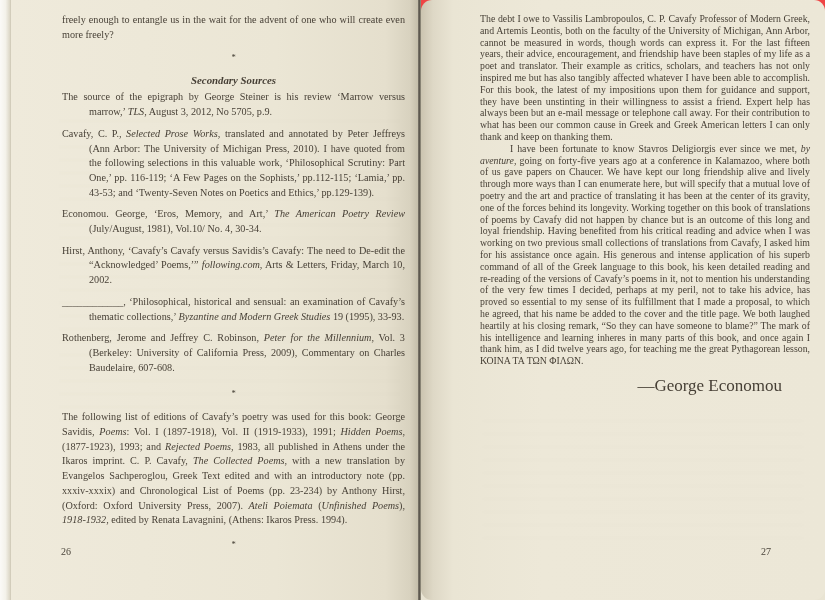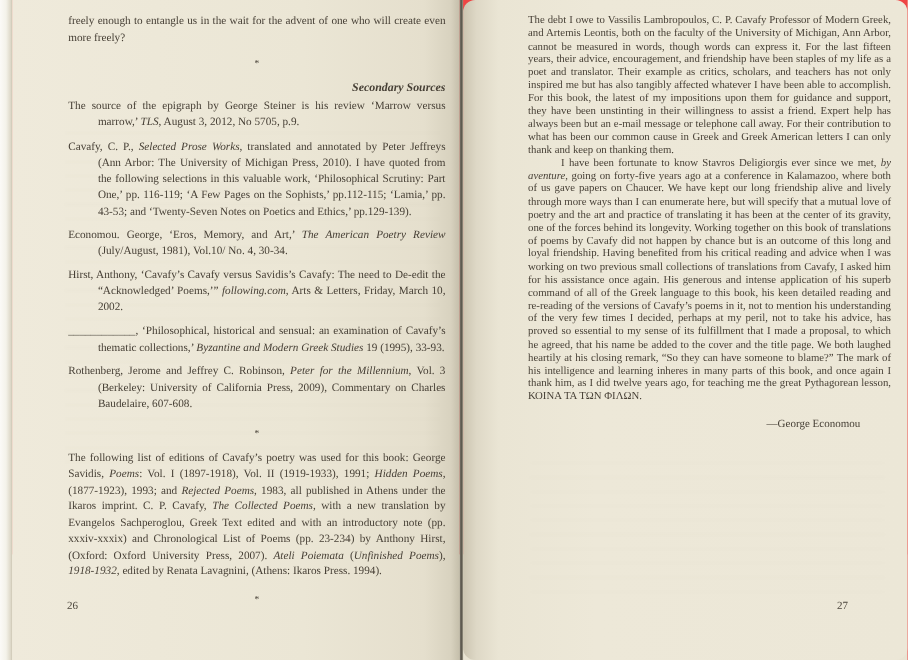--- a/index.html
+++ b/index.html
@@ -40,31 +40,31 @@
     filter:blur(1.6px); opacity:.11;
   }
   .ghost.gl { top:120px; left:48px; right:18px; height:310px; }
   .ghost.gr { top:420px; left:60px; right:20px; height:120px; opacity:.07; }
 
   .sep { text-align:center; font-size:8.5px; line-height:9px; color:#3d372e; letter-spacing:0; }
   .sep.s1 { margin:11px 0 11px; }
   .sep.s2 { margin:14px 0 12px; }
   .sep.s3 { margin:12px 0 0; }
 
-  .heading { font-style:italic; font-weight:bold; font-size:10.8px; line-height:15px; margin-bottom:2px; text-align:right; }
+  .heading { font-style:italic; font-weight:bold; font-size:10.8px; line-height:15px; margin-bottom:2px; text-align:center; }
 
   .entries p.entry { margin-top:7px; padding-left:27px; text-indent:-27px; }
   .entries p.entry:first-child { margin-top:1px; }
 
   .closing { margin-top:0; }
 
   .rpara { }
   .rpara.ind { text-indent:30px; }
 
-  .signature { text-align:right; padding-right:28px; margin-top:12px; font-size:10px; line-height:14px; }
+  .signature { text-align:right; padding-right:28px; margin-top:12px; font-size:17px; line-height:14px; }
 
   .pagenum { position:absolute; font-size:10px; color:#4a443a; }
   .pagenum.pl { left:50px; top:545px; }
   .pagenum.pr { left:340px; top:546px; }
 
   i { }
 </style>
 </head>
 <body>
 

